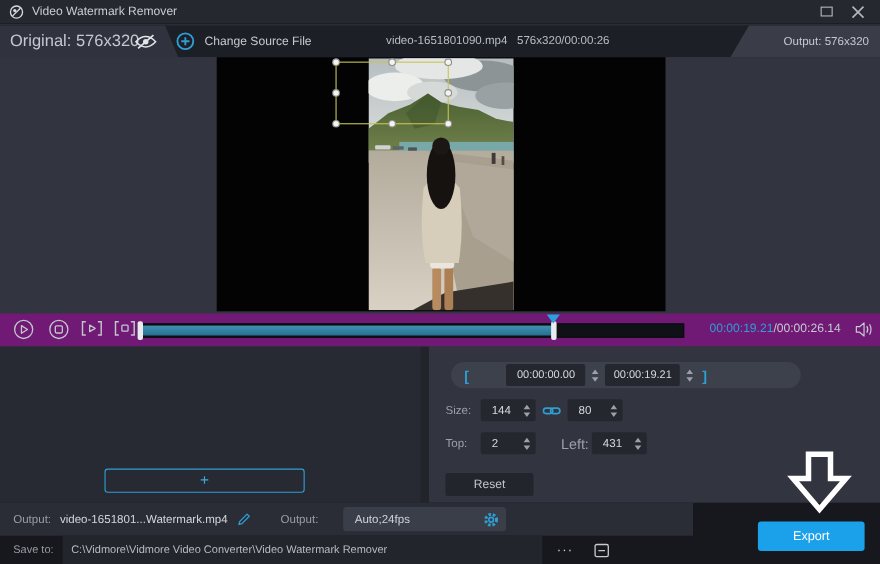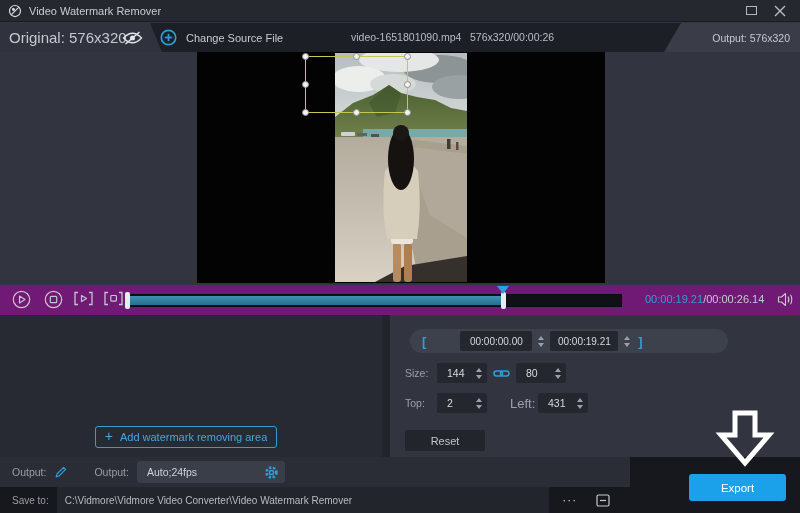--- a/index.html
+++ b/index.html
@@ -78,26 +78,26 @@
   .flabel2 { width:28px; margin-left:23px; font-size:13px; color:#9aa0a9; }
   .resetbtn { margin-top:17px; width:80px; height:21px; background:#23252c; border:none; border-radius:2px; color:#c2c5cc; font-size:11px; cursor:pointer; }
 
   
   .footer { position:absolute; top:457px; left:0; width:800px; height:56px; background:#16181e; }
   .rowA { position:absolute; top:0; left:0; width:630px; height:30px; background:#2a2d36; display:flex; align-items:center; padding-left:12px; }
   .rowA .dimlbl { font-size:10.5px; color:#979da6; }
   .rowA .outfile { margin-left:8px; font-size:10.5px; color:#d3d6db; }
   .pencilbtn { margin-left:8px; background:none; border:none; cursor:pointer; display:flex; }
   .rowA .fmtlbl { margin-left:26px; }
-  .fmtbox { margin-left:8px; width:148px; height:22px; background:#3a3e49; border-radius:3px; display:flex; align-items:center; padding:0 6px 0 10px; cursor:pointer;justify-content:flex-end; }
+  .fmtbox { margin-left:23px; width:148px; height:22px; background:#3a3e49; border-radius:3px; display:flex; align-items:center; padding:0 6px 0 10px; cursor:pointer;justify-content:flex-end; }
   .fmtbox .val { flex:1; font-size:10.5px; color:#cfd2d8; }
   .gearbtn { background:none; border:none; cursor:pointer; display:flex; }
   .rowB { position:absolute; top:30px; left:0; width:630px; height:26px; display:flex; align-items:center; }
   .rowB .dimlbl { margin-left:12px; font-size:10px; color:#979da6; white-space:nowrap; }
-  .pathbox { margin-left:8px; width:492px; height:26px; background:#23252c; display:flex; align-items:center; padding:0 8px; font-size:10px; color:#b7bbc2; white-space:nowrap; overflow:hidden; }
+  .pathbox { margin-left:8px; width:436px; height:26px; background:#23252c; display:flex; align-items:center; padding:0 8px; font-size:10px; color:#b7bbc2; white-space:nowrap; overflow:hidden; }
   .morebtn { margin-left:8px; width:26px; height:18px; background:transparent; border:none; color:#cfd3d9; font-size:12px; letter-spacing:1px; cursor:pointer; }
   .folderbtn { margin-left:12px; background:transparent; border:none; cursor:pointer; display:flex; }
   .exportbtn { position:absolute; left:689px; top:17px; width:97px; height:27px; background:#1ba1ea; border:none; border-radius:3px; color:#ffffff; font-size:11.5px; cursor:pointer; }
   .arrow-anno { position:absolute; left:712px; top:-47px; pointer-events:none; }
 </style>
 </head>
 <body>
 
 <div class="app">
 
@@ -247,21 +247,20 @@
           <polygon points="1.5,5 4.5,5 8.5,1.5 8.5,13.5 4.5,10 1.5,10" fill="none" stroke="#c6c9d0" stroke-width="1.1" stroke-linejoin="round"></polygon>
           <path d="M11 4.5 Q12.8 7.5 11 10.5" fill="none" stroke="#c6c9d0" stroke-width="1.1"></path>
           <path d="M13.5 2.8 Q16.2 7.5 13.5 12.2" fill="none" stroke="#c6c9d0" stroke-width="1.1"></path>
         </svg>
     </button>
   </div>
 
   <div class="lpanel">
     <button class="addbtn">
       <span class="plus">+</span>
-      <span>Add watermark removing area</span>
     </button>
   </div>
   <div class="vdiv"></div>
 
   <div class="rpanel">
     <div class="trimrow">
       <button class="bracket">[</button>
       <div class="tbox start">00:00:00.00</div>
       <span class="spin">
           <span class="up"></span>
@@ -314,20 +313,21 @@
             <span class="dn"></span>
           </span>
       </div>
     </div>
     <button class="resetbtn">Reset</button>
   </div>
 
   <div class="footer">
     <div class="rowA">
       <span class="dimlbl">Output:</span>
+      <span class="outfile">video-1651801...Watermark.mp4</span>
       <button class="pencilbtn">
         <svg width="14" height="14" viewBox="0 0 14 14">
             <path d="M2.2 11.8 L3 9 L9.6 2.4 L11.6 4.4 L5 11 Z" fill="none" stroke="#2e9fd4" stroke-width="1.2" stroke-linejoin="round"></path>
           </svg>
       </button>
       <span class="dimlbl fmtlbl">Output:</span>
       <div class="fmtbox">
         <span class="val">Auto;24fps</span>
         <button class="gearbtn">
           <svg width="15" height="15" viewBox="0 0 15 15">

